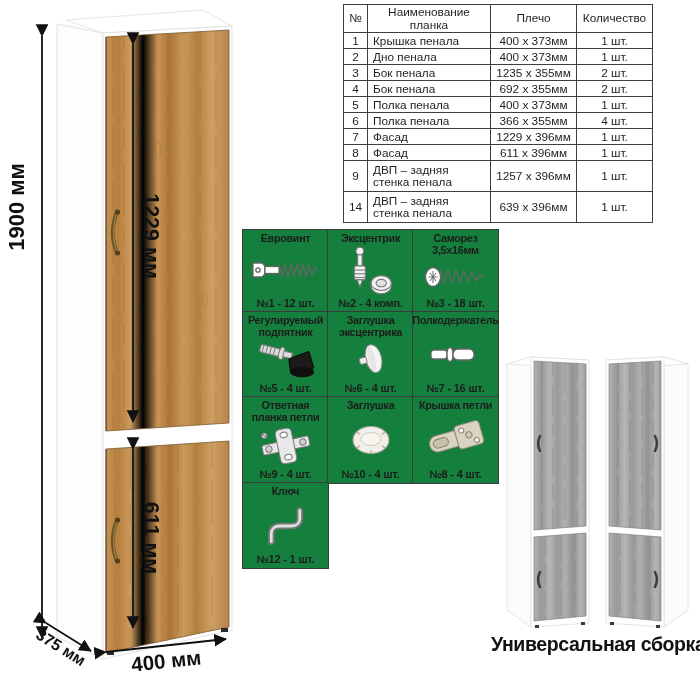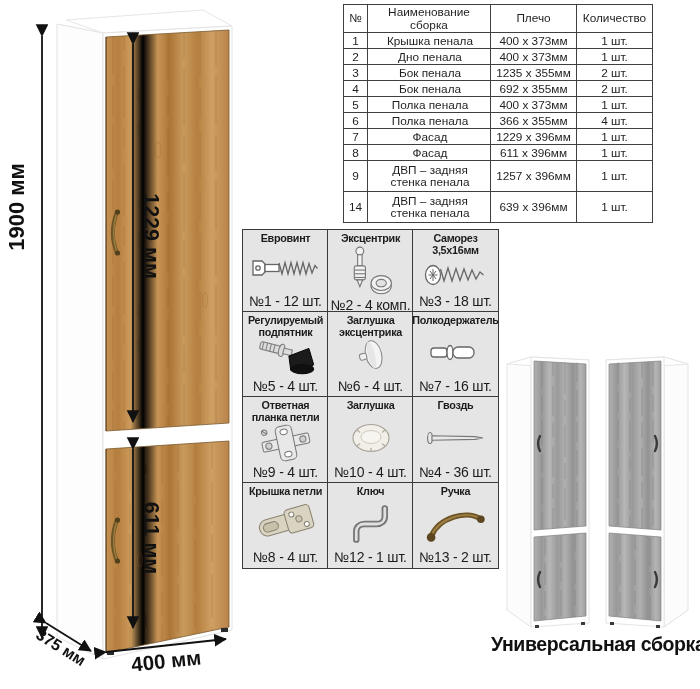--- a/index.html
+++ b/index.html
@@ -5,37 +5,37 @@
   html,body{margin:0;padding:0;background:#fff;}
   #stage{position:relative;width:700px;height:689px;background:#fff;overflow:hidden;
          font-family:"Liberation Sans",sans-serif;color:#1c1c1c;}
 
   
   #parts-table{position:absolute;left:343px;top:4px;border-collapse:collapse;
                table-layout:fixed;width:309px;}
   #parts-table th,#parts-table td{border:1px solid #3f3f3f;font-size:11.8px;
                line-height:1.08;padding:1px 3px;vertical-align:middle;
                text-align:center;font-weight:normal;color:#1f1f1f;}
-  #parts-table td.name{text-align:center;padding-left:5px;margin-left:44px;}
+  #parts-table td.name{text-align:left;padding-left:5px;margin-left:44px;}
   #parts-table tr{height:16px;}
   #parts-table tr.tall{height:31px;}
   #parts-table tr.head{height:18px;}
   .col-num{width:24px;}.col-name{width:123px;}.col-size{width:86px;}.col-qty{width:76px;}
 
   
   #hw-grid{position:absolute;left:243px;top:230px;display:grid;
            grid-template-columns:85px 85px 85px;
            grid-template-rows:82px 85px 86px 85px 84px;}
-  .hw-cell{border:1.5px solid #3a3a3a;background:#e5e5e5;display:flex;
+  .hw-cell{border:1.5px solid #3a3a3a;background:#15803d;display:flex;
            flex-direction:column;align-items:center;box-sizing:border-box;
            padding:2px 1px;margin:-0.75px;}
   .hw-title{font-weight:bold;font-size:10.8px;letter-spacing:-0.3px;line-height:1.12;
             text-align:center;min-height:13px;}
   .hw-icon{flex:1;display:flex;align-items:center;justify-content:center;width:100%;}
-  .hw-count{font-weight:normal;font-size:14px;letter-spacing:-0.2px;margin-bottom:1px;text-align:center;}
+  .hw-count{font-weight:bold;font-size:11px;letter-spacing:-0.2px;margin-bottom:1px;text-align:center;}
 
   
   #cabinet-art{position:absolute;left:0;top:0;}
   #universal-art{position:absolute;left:495px;top:344px;}
   #universal-caption{position:absolute;left:491px;top:633px;width:212px;
             text-align:center;font-weight:bold;font-size:19.5px;
             letter-spacing:-0.4px;white-space:nowrap;color:#111;}
   .dim-label{font-family:"Liberation Sans",sans-serif;font-weight:bold;fill:#111;}
 </style>
 </head>
@@ -141,21 +141,21 @@
   <table id="parts-table">
     <colgroup>
         <col class="col-num">
         <col class="col-name">
         <col class="col-size">
         <col class="col-qty">
       </colgroup>
     <tbody>
         <tr class="head">
       <th>№</th>
-      <th>Наименование сборка</th>
+      <th>Наименование планка</th>
       <th>Плечо</th>
       <th>Количество</th>
     </tr>
     <tr>
           <td>1</td>
           <td class="name">Крышка пенала</td>
           <td>400 х 373мм</td>
           <td>1 шт.</td>
         </tr>
     <tr>
@@ -346,32 +346,20 @@
           <line x1="13" y1="29" x2="16" y2="26.5"></line>
               <line x1="41" y1="29" x2="38" y2="26.5"></line>
           <line x1="27" y1="34.5" x2="27" y2="31"></line>
         </g>
           </svg>
         </div>
       <div class="hw-count">№10 - 4 шт.</div>
     </div>
 
 
-    <div class="hw-cell">
-      <div class="hw-title">Гвоздь</div>
-      <div class="hw-icon">
-          <svg width="66" height="20" viewBox="0 0 66 20">
-        <g fill="#e8e8e8" stroke="#777" stroke-width="1.1">
-          <ellipse cx="7" cy="10" rx="2.4" ry="5.5"></ellipse>
-          <polygon points="9,7.8 52,8.6 60,10 52,11.4 9,12.2"></polygon>
-        </g>
-          </svg>
-        </div>
-      <div class="hw-count">№4 - 36 шт.</div>
-    </div>
 
     <div class="hw-cell">
       <div class="hw-title">Крышка петли</div>
       <div class="hw-icon">
           <svg width="64" height="44" viewBox="0 0 66 46">
         <g transform="rotate(-16 33 23)" fill="#d9d3c2" stroke="#8b8472" stroke-width="1.1">
           <rect x="5" y="13" width="36" height="17" rx="8"></rect>
           <rect x="34" y="9" width="27" height="25" rx="4"></rect>
           <rect x="9" y="17" width="16" height="9" rx="4.5" fill="#c7c0aa"></rect>
           <circle cx="41" cy="15" r="2.6" fill="#fff"></circle>
@@ -387,32 +375,20 @@
       <div class="hw-title">Ключ</div>
       <div class="hw-icon">
           <svg width="54" height="46" viewBox="0 0 54 50">
         <path d="M11,42 v-9 c0,-5 4,-8 9,-8 h13 c5,0 9,-3 9,-8 v-9" fill="none" stroke="#777" stroke-width="7" stroke-linecap="round"></path>
         <path d="M11,42 v-9 c0,-5 4,-8 9,-8 h13 c5,0 9,-3 9,-8 v-9" fill="none" stroke="#e0e0e0" stroke-width="3" stroke-linecap="round"></path>
       </svg>
         </div>
       <div class="hw-count">№12 - 1 шт.</div>
     </div>
 
-    <div class="hw-cell">
-      <div class="hw-title">Ручка</div>
-      <div class="hw-icon">
-          <svg width="72" height="44" viewBox="0 0 72 46">
-        <path d="M10,36 C18,16 48,8 62,18" fill="none" stroke="#6d5426" stroke-width="5.5" stroke-linecap="round"></path>
-        <path d="M10,36 C18,16 48,8 62,18" fill="none" stroke="#a08045" stroke-width="2" stroke-linecap="round"></path>
-        <circle cx="10" cy="37" r="4.5" fill="#5d4720"></circle>
-            <circle cx="62" cy="18" r="4" fill="#5d4720"></circle>
-      </svg>
-        </div>
-      <div class="hw-count">№13 - 2 шт.</div>
-    </div>
   </div>
 
   <svg id="universal-art" width="205" height="288" viewBox="0 0 205 288">
     <defs>
       <linearGradient id="grayoak" x1="0" y1="0" x2="1" y2="0">
         <stop offset="0" stop-color="#b2b2b2"></stop>
           <stop offset="0.15" stop-color="#989898"></stop>
         <stop offset="0.3" stop-color="#b7b7b7"></stop>
           <stop offset="0.45" stop-color="#9a9a9a"></stop>
         <stop offset="0.6" stop-color="#b0b0b0"></stop>

